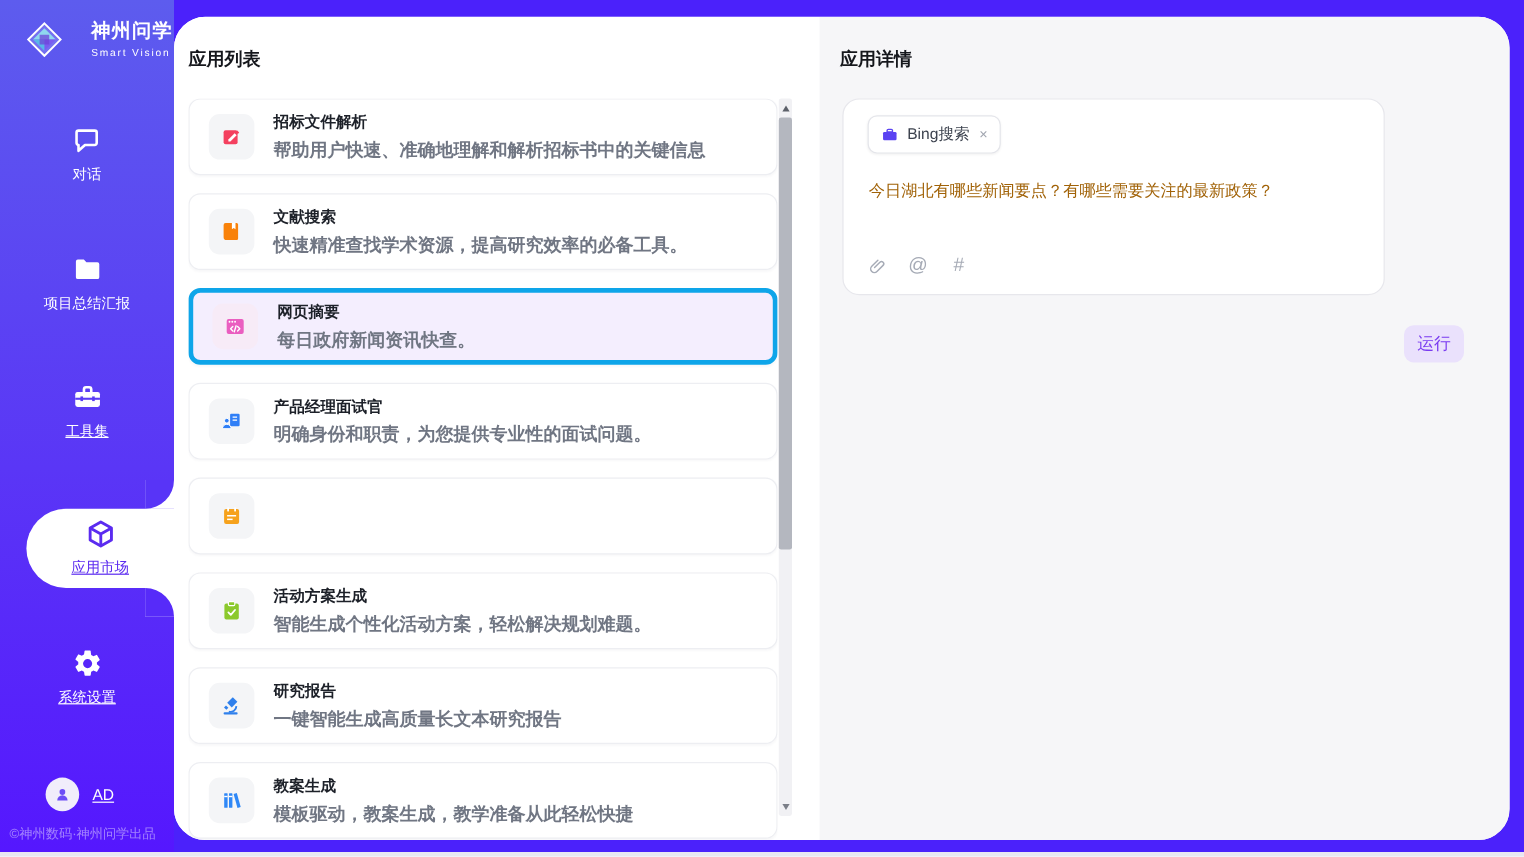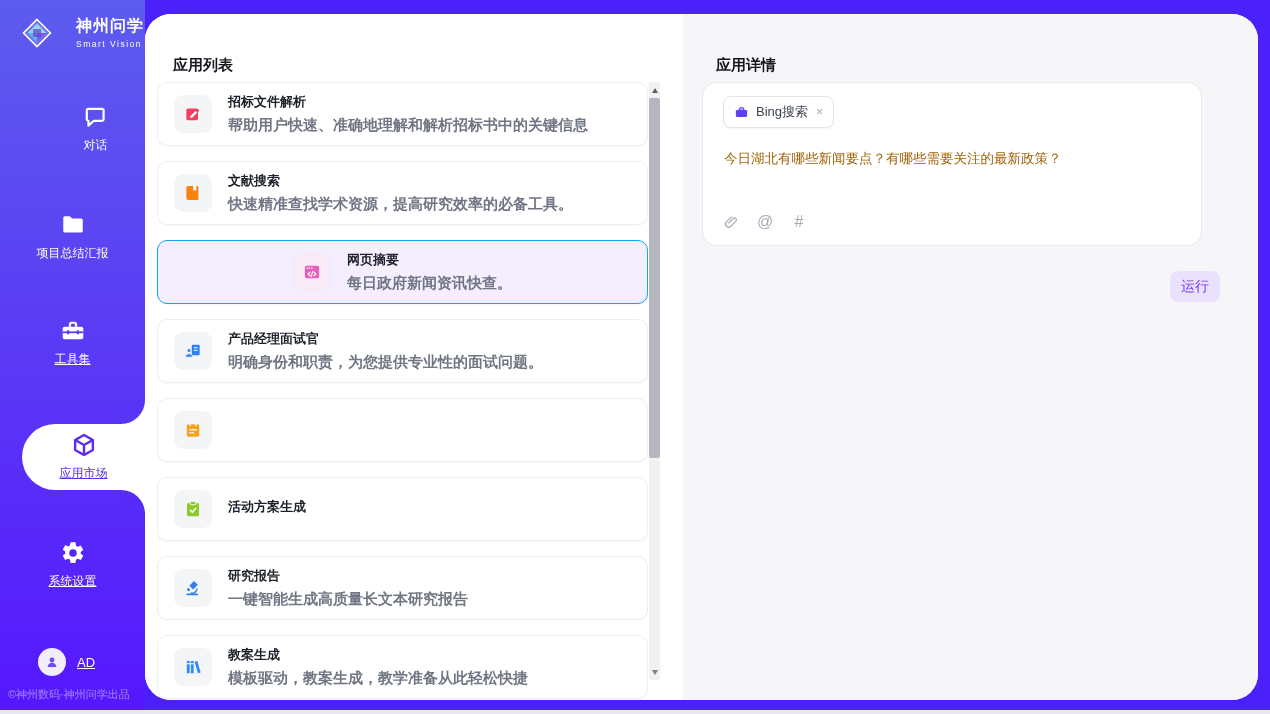--- a/index.html
+++ b/index.html
@@ -17,56 +17,56 @@
   .side-item .s-ic{width:26px;height:26px;display:block;margin:0 auto;color:#fff;}
   .side-item .s-lb{display:block;margin-top:7px;font-size:12px;}
   .side-item.u .s-lb{text-decoration:underline;}
   .side-item.active{left:22px;width:123px;height:66px;background:#fff;border-radius:33px 0 0 33px;
     color:#5b2bf0;display:flex;flex-direction:column;justify-content:center;}
   .side-item.active .s-ic{color:#5b2bf0;}
   .ear{position:absolute;right:0;width:24px;height:24px;background:#fff;}
   .ear-t{top:-24px;} .ear-b{bottom:-24px;}
   .ear-t::after{content:"";position:absolute;inset:0;background:#5834f7;border-bottom-right-radius:24px;}
   .ear-b::after{content:"";position:absolute;inset:0;background:#572bf9;border-top-right-radius:24px;}
-  .pos-0{top:104px;padding-left:23px;} .pos-1{top:212px;} .pos-2{top:318px;} .pos-3{top:424px;} .pos-4{top:540px;}
+  .pos-0{top:104px;} .pos-1{top:212px;} .pos-2{top:318px;} .pos-3{top:424px;} .pos-4{top:540px;}
   .user-row{position:absolute;left:38px;bottom:34px;display:flex;align-items:center;gap:11px;color:#fff;}
   .avatar{width:28px;height:28px;border-radius:50%;background:#f1edfb;display:flex;align-items:center;justify-content:center;color:#6d4df6;}
   .user-initials{font-size:13px;text-decoration:underline;}
   .copyright{position:absolute;left:8px;bottom:8px;font-size:11px;color:rgba(255,255,255,.45);white-space:nowrap;}
 
   
   .content{position:absolute;left:145px;top:14px;width:1113px;height:686px;background:#fff;
     border-radius:26px;overflow:hidden;display:flex;z-index:2;}
   .list-pane{width:538px;position:relative;background:#fff;}
   .detail-pane{flex:1;position:relative;background:#f6f6f8;}
-  .pane-title{position:absolute;top:26px;font-size:15px;font-weight:700;color:#15171c;margin:16px;}
+  .pane-title{position:absolute;top:26px;font-size:15px;font-weight:700;color:#15171c;margin:0;}
   .list-pane .pane-title{left:12px;}
   .detail-pane .pane-title{left:17px;}
 
   
   .cards{position:absolute;left:12px;top:68px;width:491px;height:618px;overflow:hidden;}
   .card{box-sizing:border-box;display:flex;align-items:center;height:64px;margin-bottom:15px;
     padding:0 16px;background:#fff;border:1px solid #edeef2;border-radius:10px;cursor:pointer;
     box-shadow:0 1px 2px rgba(30,34,60,.03);}
-  .card.selected{background:#f4eefe;border:1px solid #0ea5e9;justify-content:center;}
+  .card.selected{background:#f4eefe;border:4px solid #0ea5e9;}
   .c-ic{width:38px;height:38px;border-radius:9px;background:#f4f5f7;display:flex;align-items:center;justify-content:center;flex:none;margin-right:16px;}
   .c-ic svg{width:20px;height:20px;}
   .c-tt{font-size:13px;font-weight:700;color:#1d2129;margin-bottom:5px;}
   .c-ds{font-size:15px;color:#707683;font-weight:bold;}
 
   
   .sbar{position:absolute;right:23px;top:68px;width:11px;height:598px;background:#f1f1f4;border-radius:2px;}
   .sbtn{position:absolute;left:0;width:11px;height:16px;display:flex;align-items:center;justify-content:center;cursor:pointer;}
   .sbtn.up{top:0;} .sbtn.down{bottom:0;}
   .tri-up{width:0;height:0;border-left:3.5px solid transparent;border-right:3.5px solid transparent;border-bottom:5px solid #5c6069;}
   .tri-down{width:0;height:0;border-left:3.5px solid transparent;border-right:3.5px solid transparent;border-top:5px solid #7b7f88;}
   .sthumb{position:absolute;left:0;top:16px;width:11px;height:360px;background:#b4b7bf;border-radius:2px;cursor:grab;}
 
   
-  .detail-card{position:absolute;left:19px;top:68px;width:500px;height:164px;box-sizing:border-box;
+  .detail-card{position:absolute;left:19px;top:68px;width:452px;height:164px;box-sizing:border-box;
     background:#fff;border:1px solid #e7e7ec;border-radius:14px;}
   .chip{position:absolute;left:20px;top:13px;height:30px;display:inline-flex;align-items:center;
     padding:0 10px;background:#fff;border:1px solid #e4e5ea;border-radius:8px;box-shadow:0 1px 2px rgba(0,0,0,.05);cursor:default;}
   .chip svg{width:15px;height:15px;color:#5b43f2;}
   .chip-label{font-size:13px;color:#3c424e;margin:0 8px 0 7px;}
   .chip-close{font-size:12px;color:#a0a5af;cursor:pointer;line-height:1;}
   .query{position:absolute;left:21px;top:66px;right:20px;font-size:13.5px;color:#a16207;line-height:1.5;}
   .attach-row{position:absolute;left:19px;bottom:14px;display:flex;align-items:center;gap:16px;color:#a6abb6;}
   .attach-row .a-ic{width:18px;height:18px;cursor:pointer;display:flex;align-items:center;justify-content:center;}
   .attach-row svg{width:17px;height:17px;}
@@ -278,20 +278,21 @@
             </span>
   </div>
           <div class="card">
     <span class="c-ic" style="background: rgb(244, 245, 247);">
               <svg viewBox="0 0 24 24" style="color: rgb(139, 201, 44);">
                 <use href="#i-clipboard-check"></use>
               </svg>
             </span>
     <div class="c-tx">
       <div class="c-tt">活动方案生成</div>
+      <div class="c-ds">智能生成个性化活动方案，轻松解决规划难题。</div>
     </div>
   </div>
           <div class="card">
     <span class="c-ic" style="background: rgb(244, 245, 247);">
               <svg viewBox="0 0 24 24" style="color: rgb(47, 128, 236);">
                 <use href="#i-microscope"></use>
               </svg>
             </span>
     <div class="c-tx">
       <div class="c-tt">研究报告</div>

